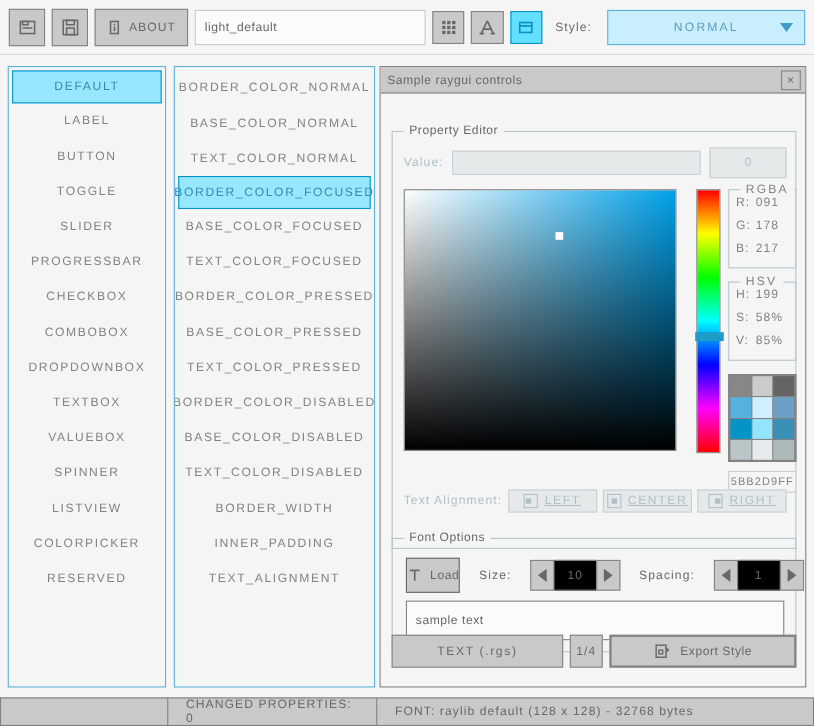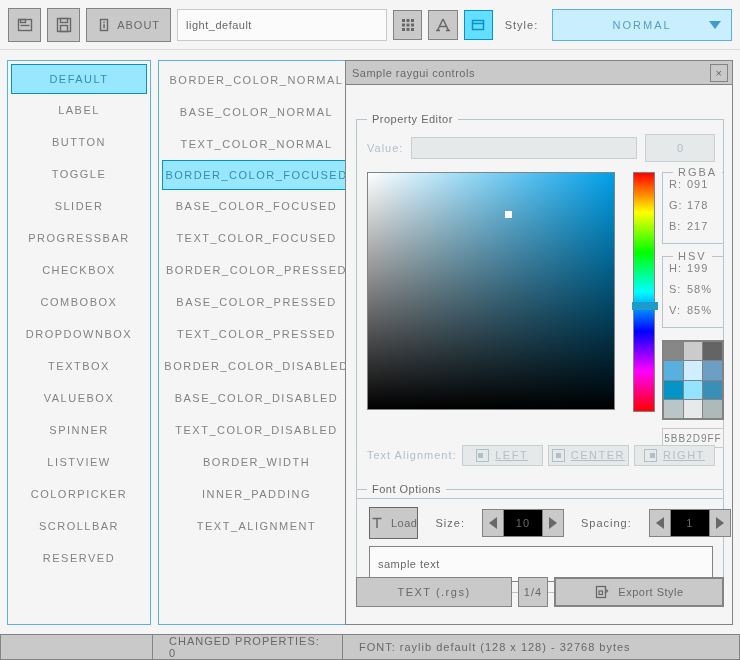--- a/index.html
+++ b/index.html
@@ -48,21 +48,21 @@
     width: 0; height: 0; border-left: 6px solid transparent;
     border-right: 6px solid transparent; border-top: 8px solid #3f9bc7;
   }
 
   
   .list-panel {
     position: absolute; background: #f5f5f5; border: 1px solid #5bb2d9;
     overflow: hidden;
   }
   #list-controls { left: 7px; top: 60px; width: 144px; height: 565px; }
-  #list-props    { left: 158px; top: 60px; width: 197px; height: 565px; }
+  #list-props    { left: 158px; top: 60px; width: 183px; height: 565px; }
   .list-item {
     height: 32px; margin: 0 2px; display: flex; align-items: center;
     justify-content: center; color: #838383; letter-spacing: 1.5px;
     cursor: pointer; font-size: 11px; white-space: nowrap;
   }
   .list-item.selected {
     background: #97e8ff; border: 1px solid #0492c7; color: #368bb0;
     margin: 0 3px; height: 30px;
   }
   .list-inner { padding-top: 3px; }
@@ -376,23 +376,20 @@
         <div class="list-item">
           <span>SPINNER</span>
         </div>
         <div class="list-item">
           <span>LISTVIEW</span>
         </div>
         <div class="list-item">
           <span>COLORPICKER</span>
         </div>
         <div class="list-item">
-          <span>SCROLLBAR</span>
-        </div>
-        <div class="list-item">
           <span>RESERVED</span>
         </div>
       </div>
   </div>
 
   <div class="list-panel" id="list-props">
     <div class="list-inner" id="props-items">
         <div class="list-item">
           <span>BORDER_COLOR_NORMAL</span>
         </div>

